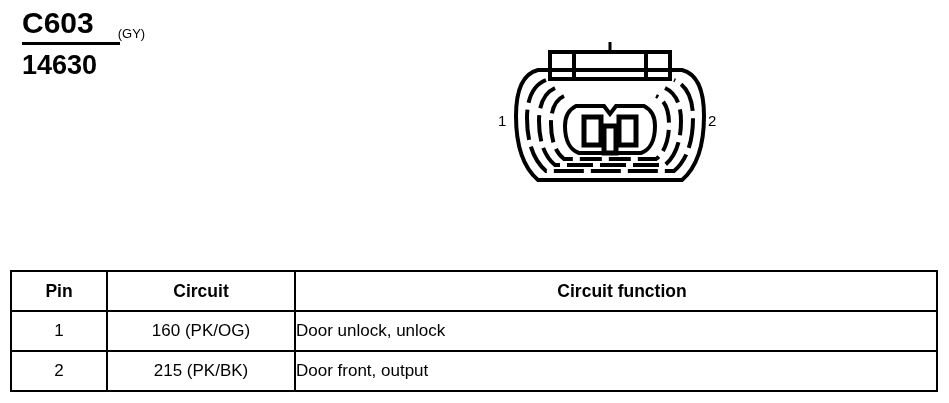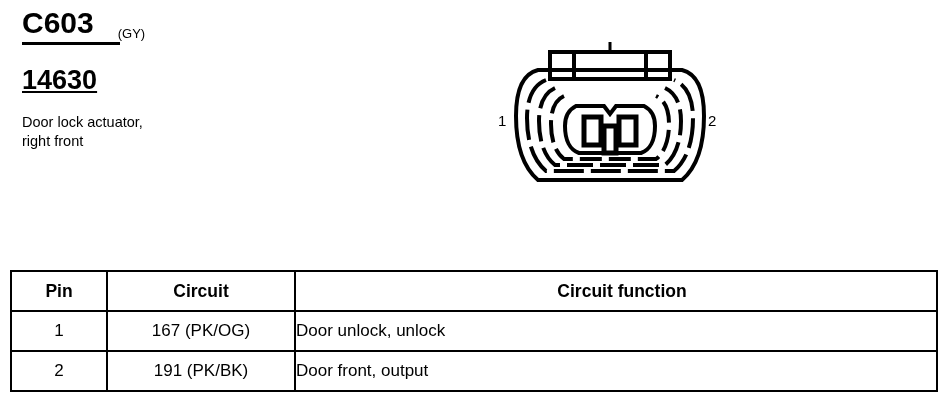--- a/index.html
+++ b/index.html
@@ -46,23 +46,22 @@
   #id-underline {
     width: 98px;
     height: 3px;
     background: #000;
     margin-top: 2px;
   }
   #part-number {
     font-size: 27px;
     font-weight: bold;
     line-height: 34px;
-    margin-top: 18px;
+    margin-top: 3px;
     letter-spacing: 0px;
-    text-decoration: underline;
   }
   #connector-description {
     font-size: 14.5px;
     line-height: 19px;
     margin-top: 16px;
     font-weight: normal;
     white-space: pre-line;
   }
 
   
@@ -125,22 +124,20 @@
 </head>
 <body>
 
 <div id="header-block">
   <div id="connector-id-row">
     <span id="connector-id">C603</span>
     <span id="connector-color">(GY)</span>
   </div>
   <div id="id-underline"></div>
   <div id="part-number">14630</div>
-  <div id="connector-description">Door lock actuator,
-right front</div>
 </div>
 
 <div id="connector-figure">
 
   <svg id="connector-svg" width="260" height="175" viewBox="0 0 260 175">
     <g fill="none" stroke="#000000" stroke-width="4" stroke-linecap="butt">
 
       <path d="M 58 42
                C 42 46, 36 62, 36 88
                C 36 118, 44 140, 58 152
@@ -199,22 +196,22 @@
   <thead>
     <tr>
       <th class="col-pin">Pin</th>
       <th class="col-circuit">Circuit</th>
       <th class="col-function" style="text-align:center; padding-left:12px">Circuit function</th>
     </tr>
   </thead>
   <tbody>
     <tr>
       <td class="col-pin">1</td>
-      <td class="col-circuit">167 (PK/OG)</td>
+      <td class="col-circuit">160 (PK/OG)</td>
       <td class="col-function">Door unlock, unlock</td>
     </tr>
     <tr>
       <td class="col-pin">2</td>
-      <td class="col-circuit">191 (PK/BK)</td>
+      <td class="col-circuit">215 (PK/BK)</td>
       <td class="col-function">Door front, output</td>
     </tr>
   </tbody>
 </table>
 
 </body></html>

